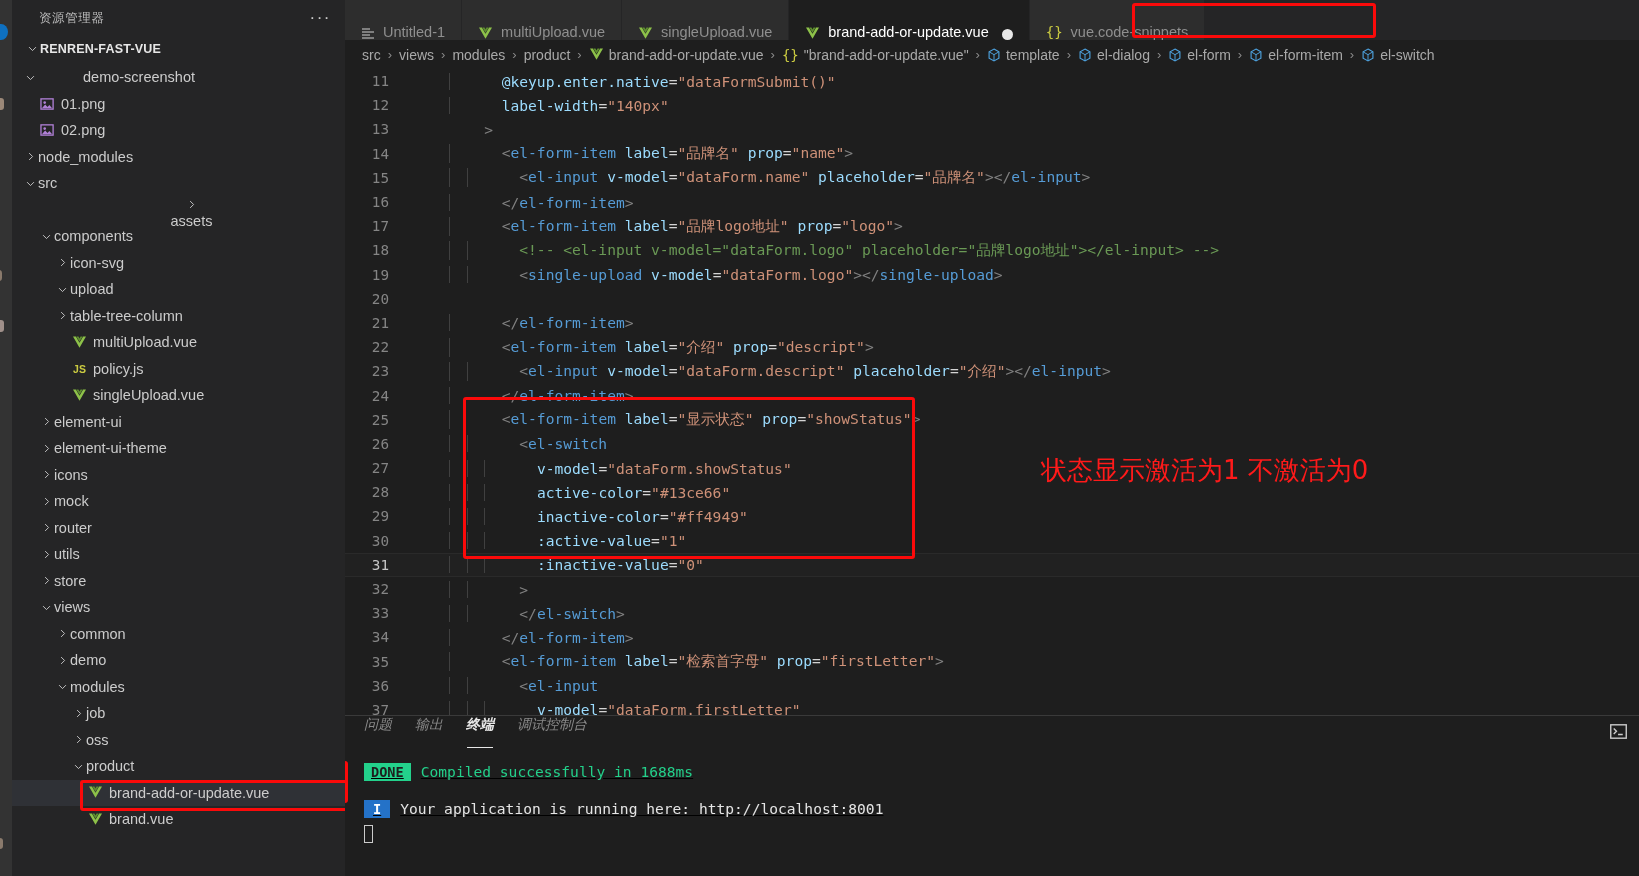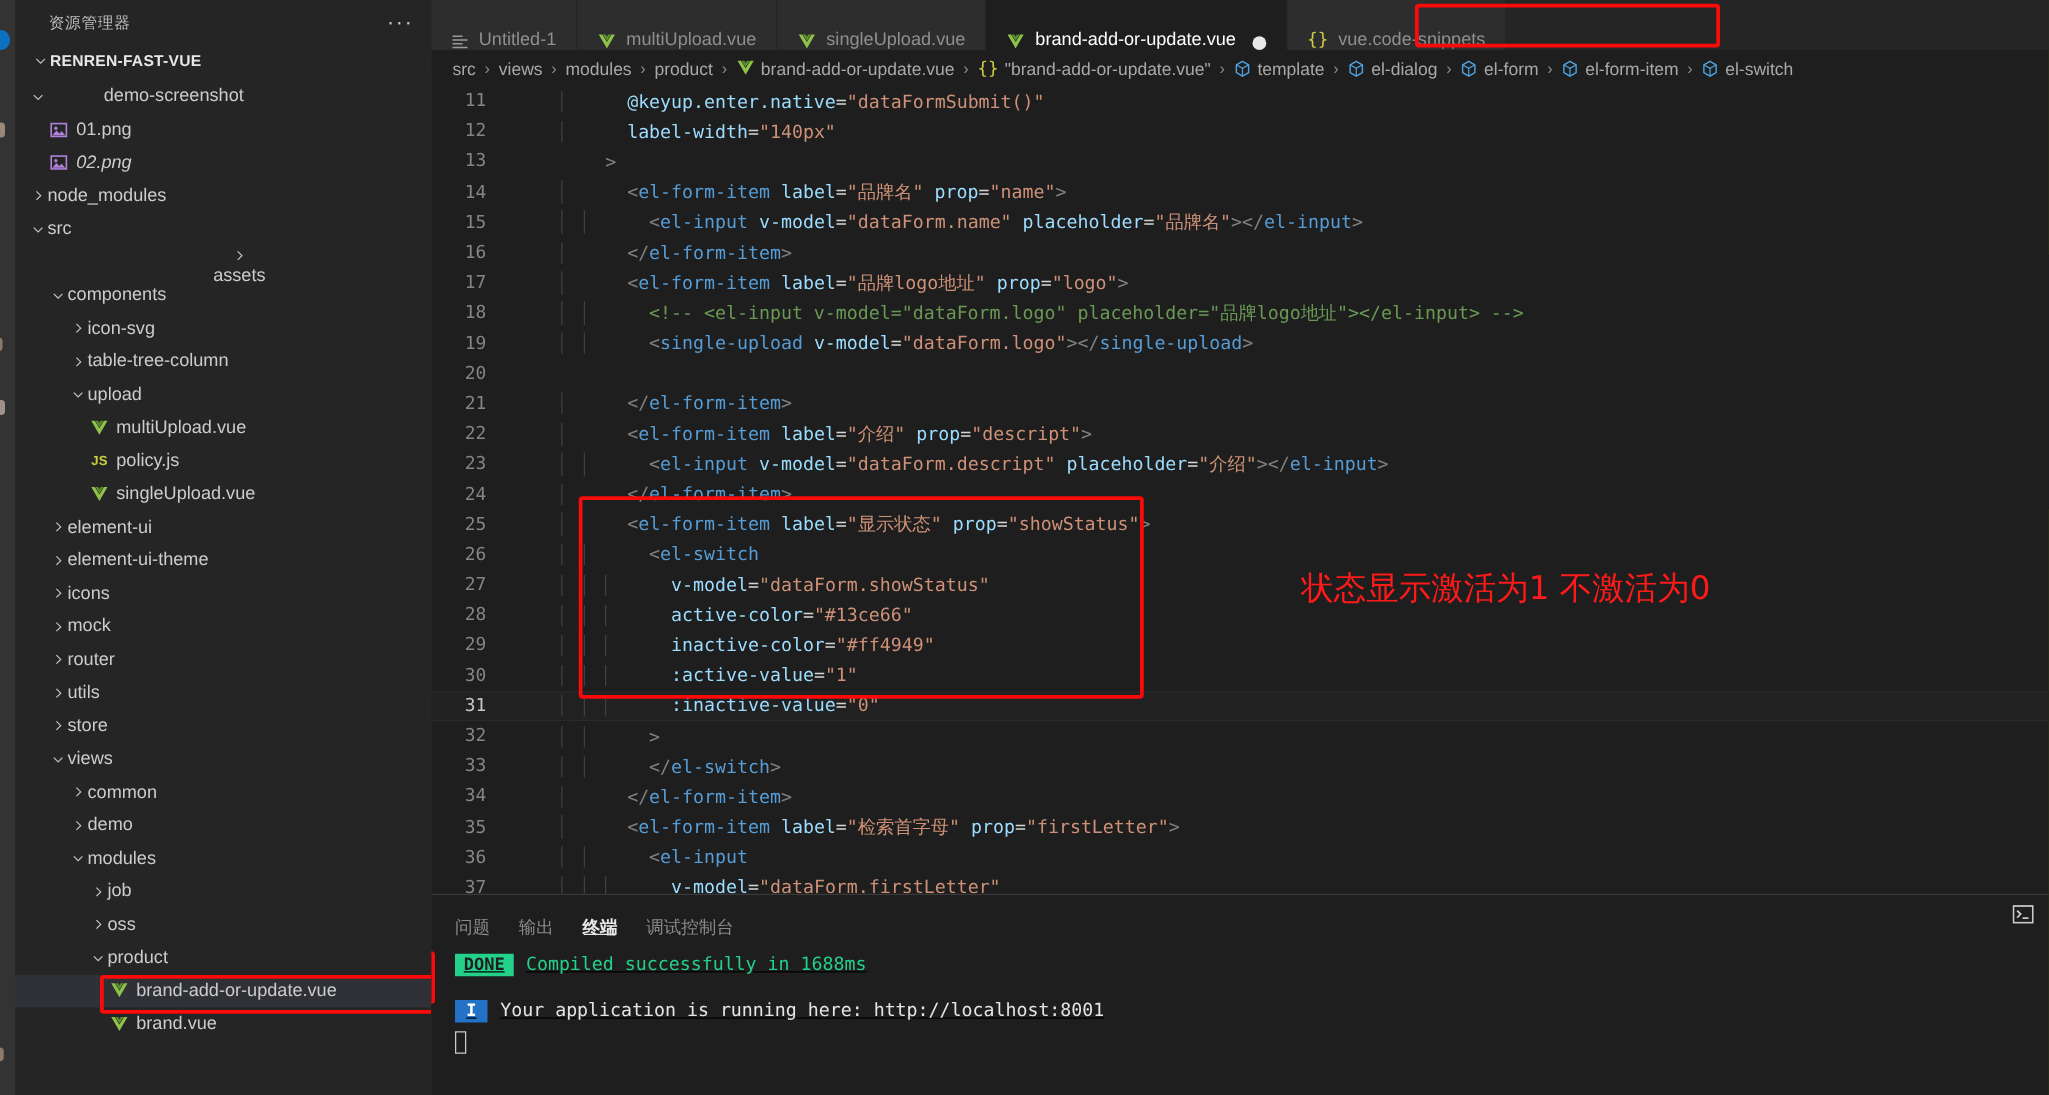--- a/index.html
+++ b/index.html
@@ -184,21 +184,21 @@
     position: relative;
   }
   .panel-tabs {
     height: 35px; flex: 0 0 35px;
     display: flex; align-items: center;
     padding-left: 19px; gap: 23px;
   }
   .ptab {
     font-size: 14px; color: #8a8a8a;
     position: relative; height: 100%;
-    display: flex; align-items: flex-end;
+    display: flex; align-items: flex-start; font-style: italic;
   }
   .ptab.active { color: #e7e7e7; font-weight: bold; }
   .ptab.active::after {
     content: ""; position: absolute; left: 1px; right: 1px; bottom: 3px;
     height: 1.5px; background: #e7e7e7;
   }
   .panel-actions {
     margin-left: auto; display: flex; align-items: center;
     gap: 14px; padding-right: 12px;
   }
@@ -264,21 +264,21 @@
         <div class="row" style="padding-left: 26px;">
           <span class="ficon png">
             <svg width="15" height="14" viewBox="0 0 16 15">
               <rect x="1" y="2" width="13" height="11" fill="none" stroke="#b180d7" stroke-width="1.4"></rect>
               <circle cx="5" cy="6" r="1.4" fill="#b180d7"></circle>
               <path d="M2 12l3.5-4 2.5 2.6 2-2 3 3.4z" fill="#b180d7"></path>
             </svg>
           </span>
           <span class="rlabel">01.png</span>
         </div>
-        <div class="row" style="padding-left: 26px; font-style: italic;">
+        <div class="row" style="padding-left: 26px;">
           <span class="ficon png">
             <svg width="15" height="14" viewBox="0 0 16 15">
               <rect x="1" y="2" width="13" height="11" fill="none" stroke="#b180d7" stroke-width="1.4"></rect>
               <circle cx="5" cy="6" r="1.4" fill="#b180d7"></circle>
               <path d="M2 12l3.5-4 2.5 2.6 2-2 3 3.4z" fill="#b180d7"></path>
             </svg>
           </span>
           <span class="rlabel">02.png</span>
         </div>
         <div class="row" style="padding-left: 10px;">
@@ -317,32 +317,32 @@
           <span class="chev">
             <svg width="11" height="11" viewBox="0 0 16 16">
               <path d="M6 3l5 5-5 5" stroke="#c5c5c5" stroke-width="1.4" fill="none"></path>
             </svg>
           </span>
           <span class="rlabel">icon-svg</span>
         </div>
         <div class="row" style="padding-left: 42px;">
           <span class="chev">
             <svg width="11" height="11" viewBox="0 0 16 16">
+              <path d="M3 6l5 5 5-5" stroke="#c5c5c5" stroke-width="1.4" fill="none"></path>
+            </svg>
+          </span>
+          <span class="rlabel">upload</span>
+        </div>
+        <div class="row" style="padding-left: 42px;">
+          <span class="chev">
+            <svg width="11" height="11" viewBox="0 0 16 16">
               <path d="M6 3l5 5-5 5" stroke="#c5c5c5" stroke-width="1.4" fill="none"></path>
             </svg>
           </span>
           <span class="rlabel">table-tree-column</span>
-        </div>
-        <div class="row" style="padding-left: 42px;">
-          <span class="chev">
-            <svg width="11" height="11" viewBox="0 0 16 16">
-              <path d="M3 6l5 5 5-5" stroke="#c5c5c5" stroke-width="1.4" fill="none"></path>
-            </svg>
-          </span>
-          <span class="rlabel">upload</span>
         </div>
         <div class="row" style="padding-left: 58px;">
           <span class="ficon vue">
             <svg width="15" height="13" viewBox="0 0 16 14">
               <path d="M1 0.6h3.1L8 7.2 11.9 0.6H15L8 12.6z" fill="#8dc149"></path>
               <path d="M4.6 0.6h2.3L8 2.6 9.1 0.6h2.3L8 6.3z" fill="#5e8f2e"></path>
             </svg>
           </span>
           <span class="rlabel">multiUpload.vue</span>
         </div>

